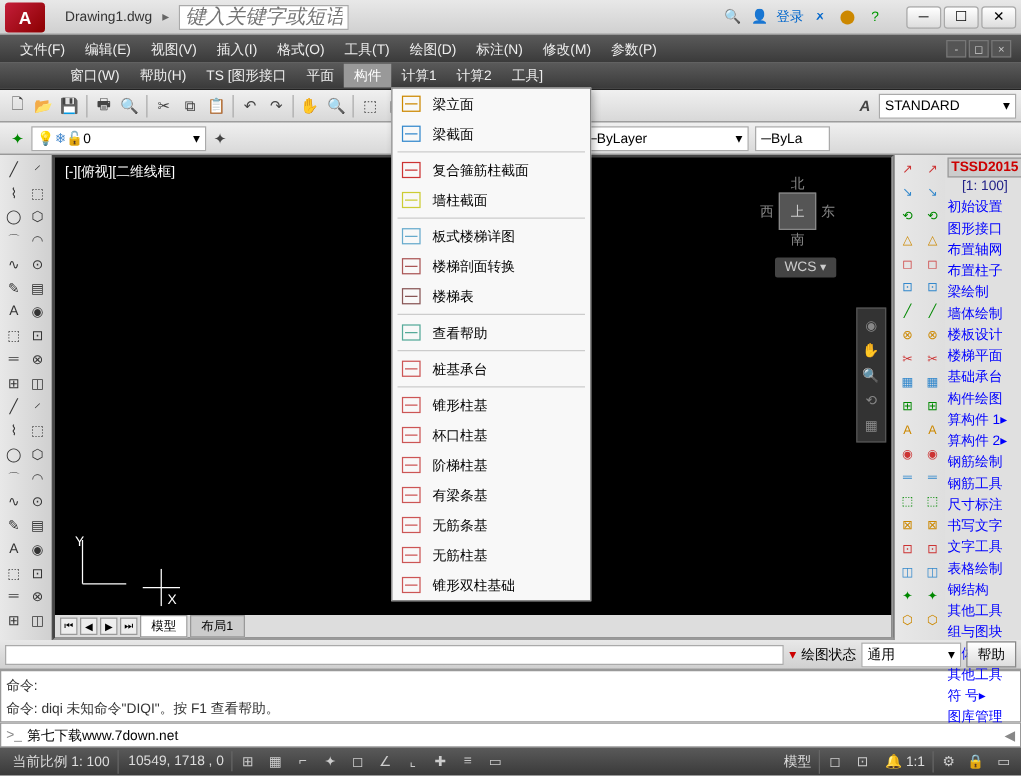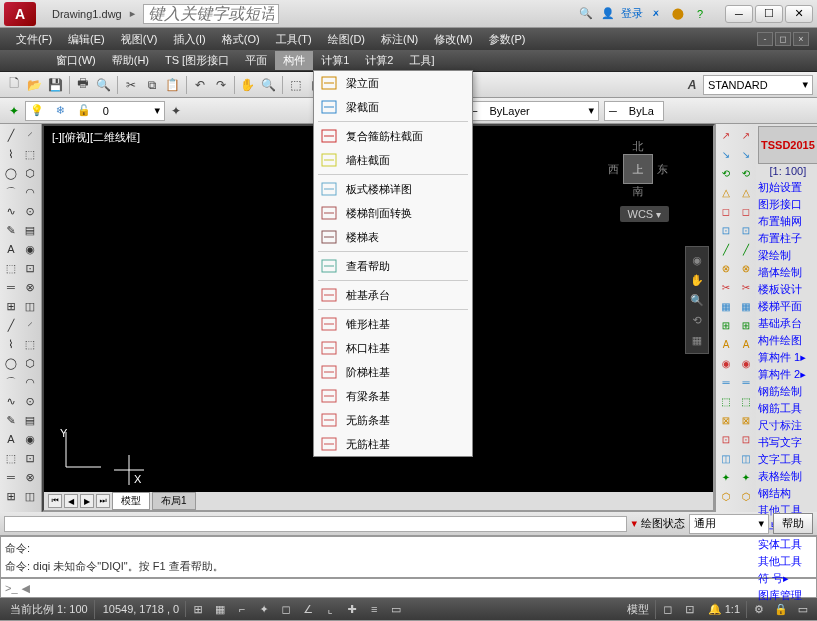--- a/index.html
+++ b/index.html
@@ -15,21 +15,21 @@
 .win-btn{width:28px;height:18px;border:1px solid #aaa;border-radius:3px;background:linear-gradient(#fff,#ddd);display:flex;align-items:center;justify-content:center;cursor:pointer}
 .menubar{height:22px;background:linear-gradient(#5a5a5a,#3a3a3a);display:flex;align-items:center;padding:0 8px;gap:2px;color:#eee}
 .menubar2{height:22px;background:linear-gradient(#5a5a5a,#3a3a3a);display:flex;align-items:center;padding:0 48px;gap:2px;color:#eee;border-bottom:1px solid #222}
 .menu-item{padding:2px 8px;cursor:pointer}
 .menu-item.active{background:#999;color:#fff}
 .mdibtns{margin-left:auto;display:flex;gap:2px}
 .mdibtn{width:16px;height:14px;background:#555;border:1px solid #777;cursor:pointer;display:flex;align-items:center;justify-content:center;color:#ccc;font-size:9px}
 .toolbar{height:26px;background:linear-gradient(#f0f0f0,#d8d8d8);display:flex;align-items:center;padding:0 4px;gap:1px;border-bottom:1px solid #999}
 .tb-btn{width:20px;height:20px;border:1px solid transparent;display:flex;align-items:center;justify-content:center;cursor:pointer;color:#444;font-size:12px}
 .tb-sep{width:1px;height:18px;background:#aaa;margin:0 2px}
-.tb-combo{height:20px;border:1px solid #aaa;background:#fff;padding:0 4px;display:flex;align-items:center;gap:12px;cursor:pointer}
+.tb-combo{height:20px;border:1px solid #aaa;background:#fff;padding:0 4px;display:flex;align-items:center;gap:0;cursor:pointer}
 .main{display:flex;height:388px;background:#ccc}
 .left-tb{width:42px;background:linear-gradient(90deg,#e8e8e8,#d0d0d0);display:flex;flex-direction:column;padding:2px;gap:1px;border-right:1px solid #999}
 .left-tb-row{display:flex;gap:1px}
 .lt-btn{width:18px;height:18px;border:1px solid transparent;display:flex;align-items:center;justify-content:center;cursor:pointer;font-size:11px;color:#333}
 .canvas-area{flex:1;position:relative;background:#000;border:2px inset #999}
 .canvas-label{position:absolute;top:4px;left:8px;color:#fff;font-size:11px}
 .ucs{position:absolute;bottom:30px;left:12px;color:#fff;font-size:14px}
 .crosshair{position:absolute;bottom:22px;left:70px;color:#fff;font-size:14px}
 .viewcube{position:absolute;top:8px;right:40px;width:70px;height:70px;display:flex;align-items:center;justify-content:center;flex-direction:column;color:#888;font-size:10px}
 .vc-face{width:30px;height:30px;background:#555;border:1px solid #888;display:flex;align-items:center;justify-content:center;color:#ccc}
@@ -37,21 +37,21 @@
 .navbar{position:absolute;top:120px;right:4px;width:24px;background:#333;border:1px solid #555;display:flex;flex-direction:column;gap:2px;padding:4px 2px}
 .nav-btn{width:18px;height:18px;color:#888;display:flex;align-items:center;justify-content:center;cursor:pointer}
 .tabs-row{height:18px;background:#ddd;display:flex;align-items:center;padding:0 4px;gap:2px;position:absolute;bottom:0;left:0;right:0}
 .tab-nav{width:14px;height:14px;background:#eee;border:1px solid #999;cursor:pointer;display:flex;align-items:center;justify-content:center;font-size:8px}
 .tab{padding:1px 8px;background:#fff;border:1px solid #999;cursor:pointer;font-size:10px}
 .tab.inactive{background:#ccc}
 .right-tb{width:102px;background:linear-gradient(90deg,#e8e8e8,#d0d0d0);display:flex;border-left:1px solid #999}
 .rt-col{width:22px;display:flex;flex-direction:column;padding:2px 1px;gap:1px}
 .rt-btn{width:18px;height:18px;border:1px solid transparent;cursor:pointer;display:flex;align-items:center;justify-content:center;font-size:10px}
 .rt-panel{flex:1;background:#e0e0e0;padding:2px;font-size:11px}
-.rt-title{background:#ccc;padding:12px 2px;border:1px solid #999;color:#c00;font-weight:bold;text-align:center;margin-bottom:1px}
+.rt-title{background:#ccc;padding:1px 2px;border:1px solid #999;color:#c00;font-weight:bold;text-align:center;margin-bottom:1px}
 .rt-scale{text-align:center;color:#228;margin-bottom:2px}
 .rt-link{color:#00f;padding:1px 0;cursor:pointer;display:block;white-space:nowrap;overflow:hidden}
 .dropdown{position:absolute;top:70px;left:313px;width:160px;background:#f8f8f8;border:1px solid #888;box-shadow:2px 2px 6px rgba(0,0,0,.3);z-index:100}
 .dd-item{display:flex;align-items:flex-end;padding:4px 6px;cursor:pointer;gap:8px}
 .dd-icon{width:18px;height:16px;display:flex;align-items:center;justify-content:center;font-size:11px}
 .dd-sep{height:1px;background:#ccc;margin:2px 4px}
 .layer-bar{height:24px;background:linear-gradient(#e8e8e8,#d0d0d0);display:flex;align-items:center;padding:0 4px;gap:4px;border-bottom:1px solid #999}
 .cmd-area{background:#ffffff;border:1px solid #999;padding:2px 4px;font-family:monospace;font-size:11px;color:#333}
 .cmd-line{height:18px;display:flex;align-items:center}
 .cmd-input{height:20px;background:#fff;border:1px solid #999;display:flex;align-items:center;padding:0 4px;gap:4px}
@@ -388,20 +388,21 @@
     </div>
   <button style="padding:2px 8px;border:1px solid #888;background:linear-gradient(#fff,#ddd);cursor:pointer">帮助</button>
 </div>
 
 <div class="cmd-area">
   <div class="cmd-line">命令:</div>
   <div class="cmd-line">命令: diqi 未知命令"DIQI"。按 F1 查看帮助。</div>
 </div>
 <div class="cmd-input">
   <span style="color:#888">&gt;_</span>
+  <input value="第七下载www.7down.net" style="">
   <span style="color:#888">◀</span>
 </div>
 
 <div class="statusbar">
   <span class="sb-cell"><span>当前比例</span>&nbsp;<span>1: 100</span></span>
   <span class="sb-cell">10549, 1718 , 0</span>
   <span class="sb-btn">⊞</span>
   <span class="sb-btn">▦</span>
   <span class="sb-btn">⌐</span>
   <span class="sb-btn">✦</span>
@@ -555,13 +556,22 @@
     </div>
     <div class="dd-item">
       <span class="dd-icon">
         <svg width="16" height="14">
           <rect x="1" y="1" width="14" height="12" fill="none" stroke="#c55"></rect>
           <line x1="3" y1="7" x2="13" y2="7" stroke="#c55"></line>
         </svg>
       </span>
       <span>无筋柱基</span>
     </div>
+    <div class="dd-item">
+      <span class="dd-icon">
+        <svg width="16" height="14">
+          <rect x="1" y="1" width="14" height="12" fill="none" stroke="#c55"></rect>
+          <line x1="3" y1="7" x2="13" y2="7" stroke="#c55"></line>
+        </svg>
+      </span>
+      <span>锥形双柱基础</span>
+    </div>
   </div>
 
 </body></html>

